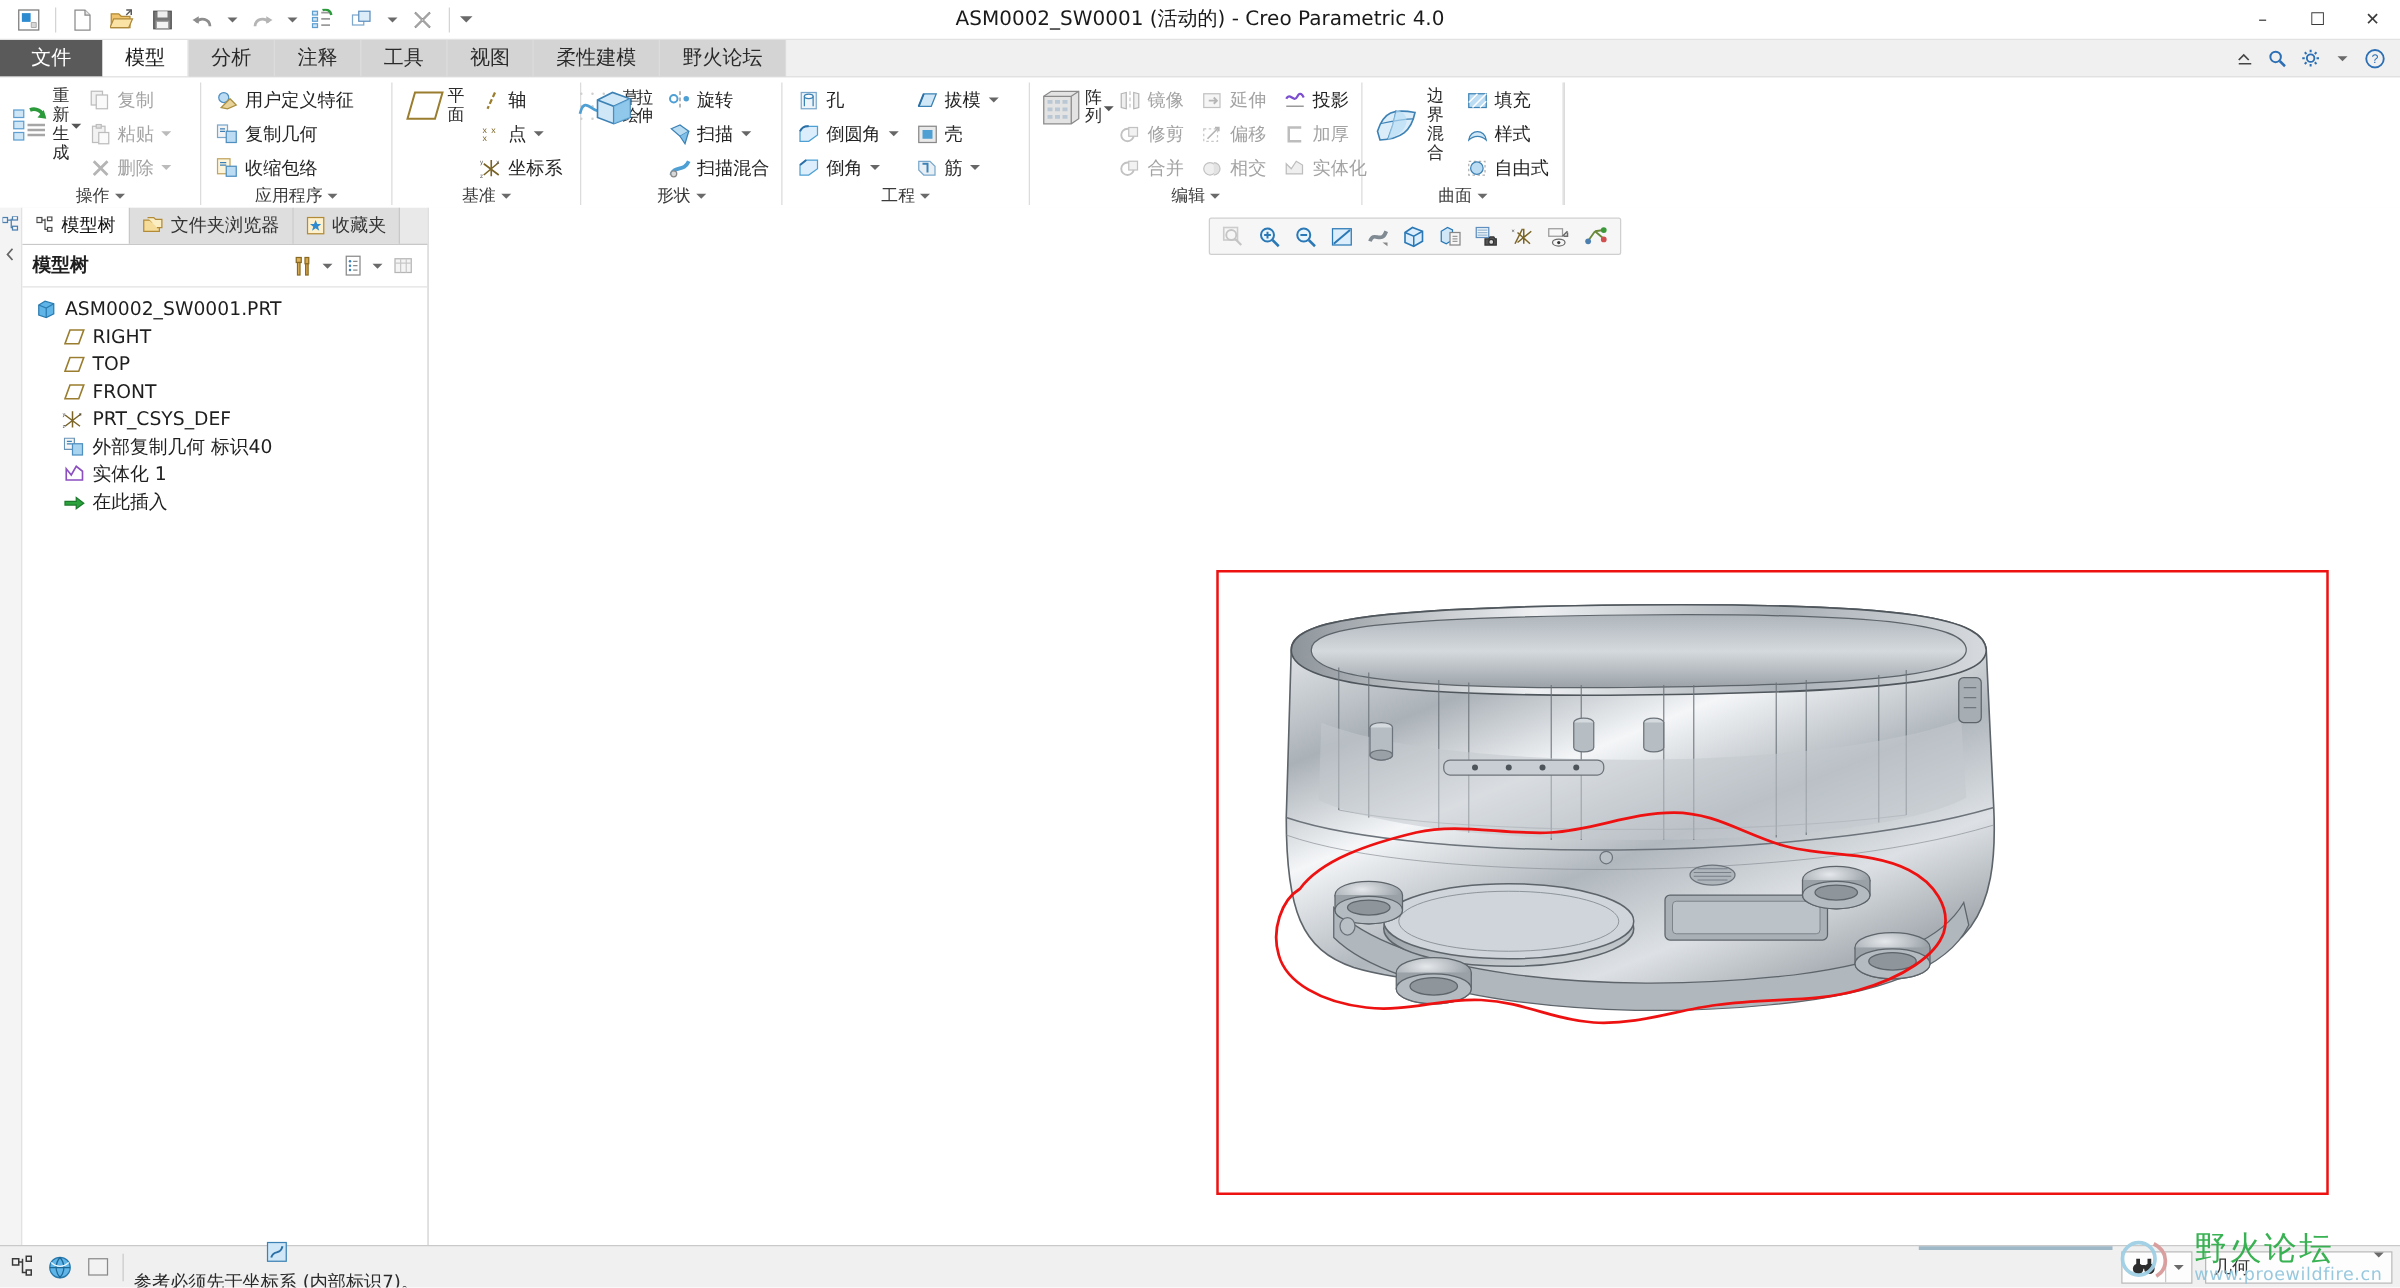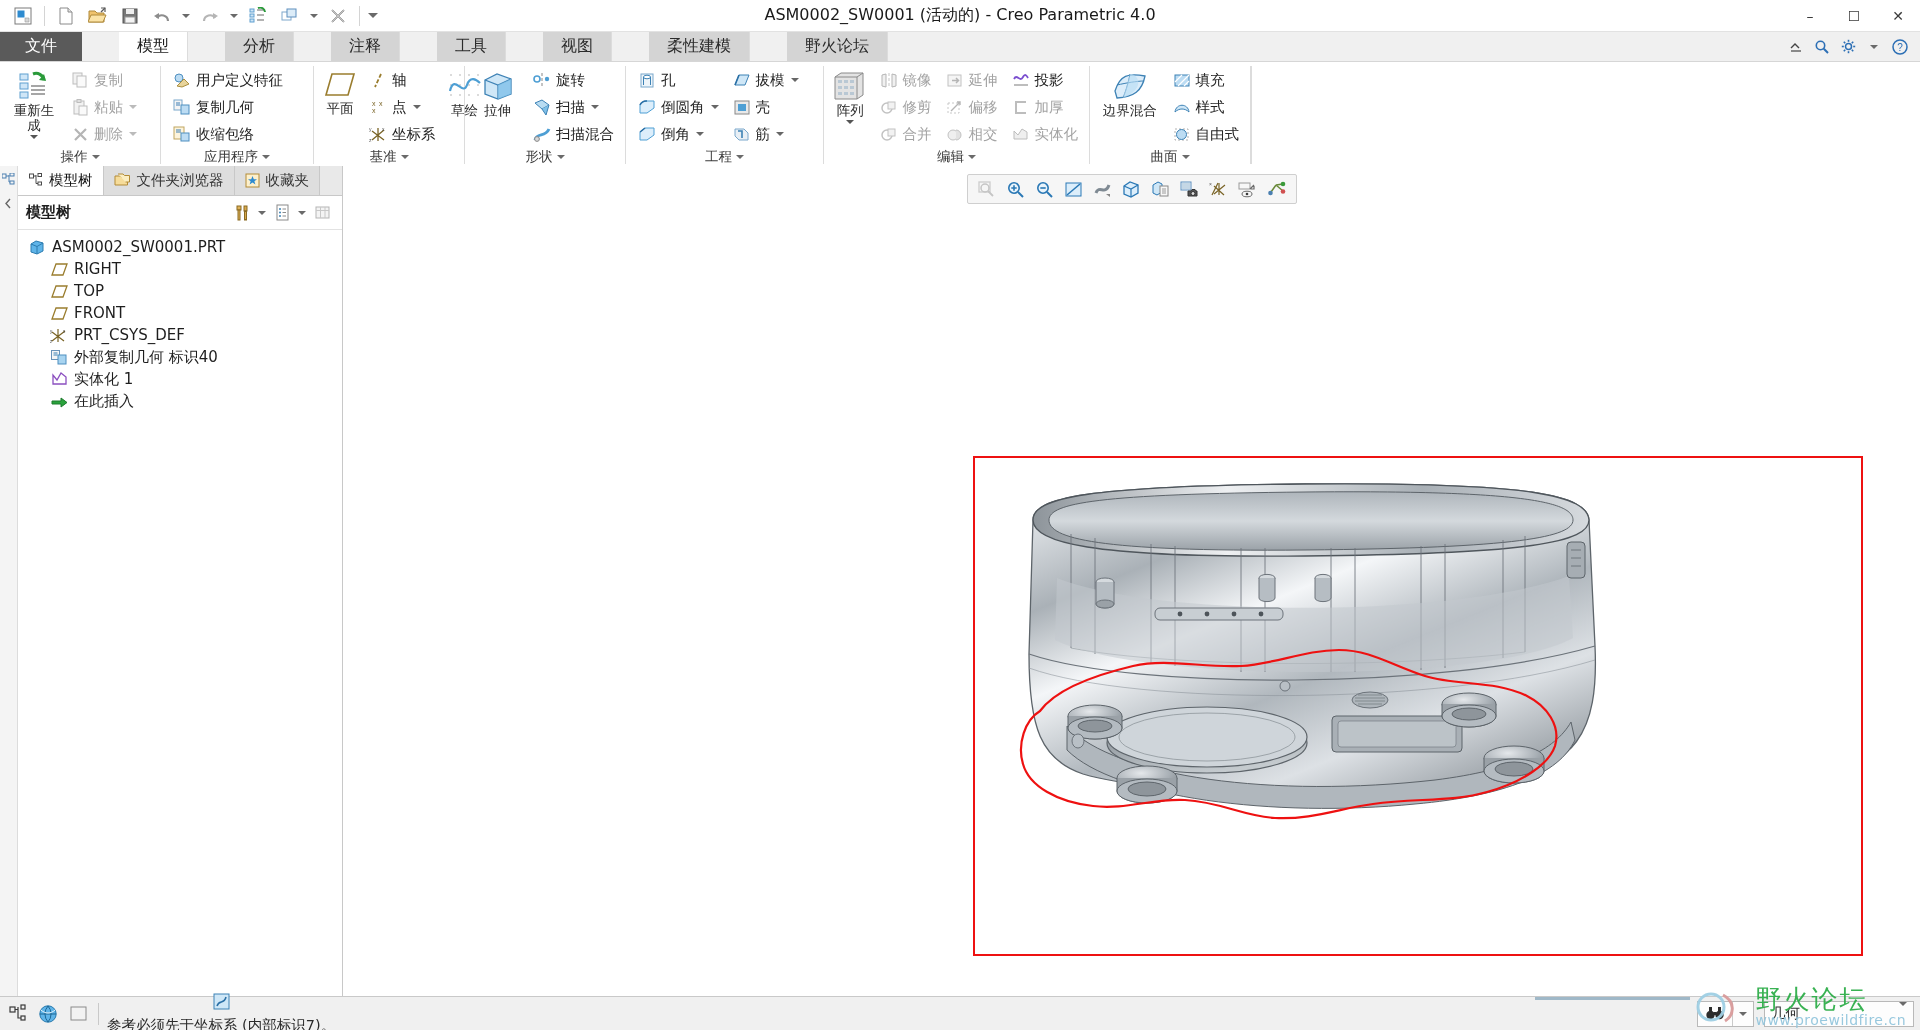--- a/index.html
+++ b/index.html
@@ -32,21 +32,21 @@
   }
   .winctl { margin-left:auto; display:flex; align-items:center; height:32px; }
   .winctl div {
     width:44px; height:32px; display:flex; align-items:center; justify-content:center;
     font-size:14px; color:#3a3a3a;
   }
 
   
   .tabstrip {
     height:30px; background:#f0f0f0; display:flex; align-items:stretch;
-    border-bottom:1px solid #d6d6d6; flex:none; position:relative;gap:37px;
+    border-bottom:1px solid #d6d6d6; flex:none; position:relative;
   }
   .tab {
     padding:0 18px; display:flex; align-items:center; font-size:16px; color:#2b2b2b;
     border-right:1px solid #dcdcdc; background:#d4d4d4;
   }
   .tab.file { background:#5a5a5a; color:#ffffff; border-right:none; min-width:82px; justify-content:center;}
   .tab.active { background:#ffffff; color:#1a1a1a; }
   .tabstrip .filler { flex:1; background:#f0f0f0; }
   .tabstrip .right-tools { display:flex; align-items:center; gap:2px; padding-right:8px; background:#f0f0f0; }
   .rt-ico { width:24px;height:24px; display:flex;align-items:center;justify-content:center; color:#2c6fb5; font-size:14px;}
@@ -58,21 +58,21 @@
   }
   .rgroup { display:flex; flex-direction:column; position:relative; }
   .rgroup-body { flex:1; display:flex; align-items:flex-start; padding:5px 6px 0 6px; gap:3px; }
   .rgroup-label {
     height:20px; display:flex; align-items:center; justify-content:center;
     font-size:13.5px; color:#3b3b3b; gap:4px;
   }
   .rsep { width:1px; background:#dcdcdc; margin:4px 0 2px 0; }
 
   .bigbtn {
-    width:56px; display:flex; flex-direction:column; align-items:center; gap:1px;
+    width:56px; display:flex; flex-direction:row; align-items:center; gap:1px;
     padding:2px 2px; border:1px solid transparent; border-radius:2px;
   }
   .bigbtn .lbl { font-size:13.5px; color:#2b2b2b; text-align:center; line-height:15px;}
   .bigbtn .dd { width:0;height:0;border-left:4px solid transparent;border-right:4px solid transparent;border-top:4px solid #555; margin-top:1px;}
 
   .col { display:flex; flex-direction:column; gap:1px; }
   .smallbtn {
     height:26px; display:flex; align-items:center; gap:4px; padding:0 4px;
     border:1px solid transparent; border-radius:2px; white-space:nowrap;
   }

